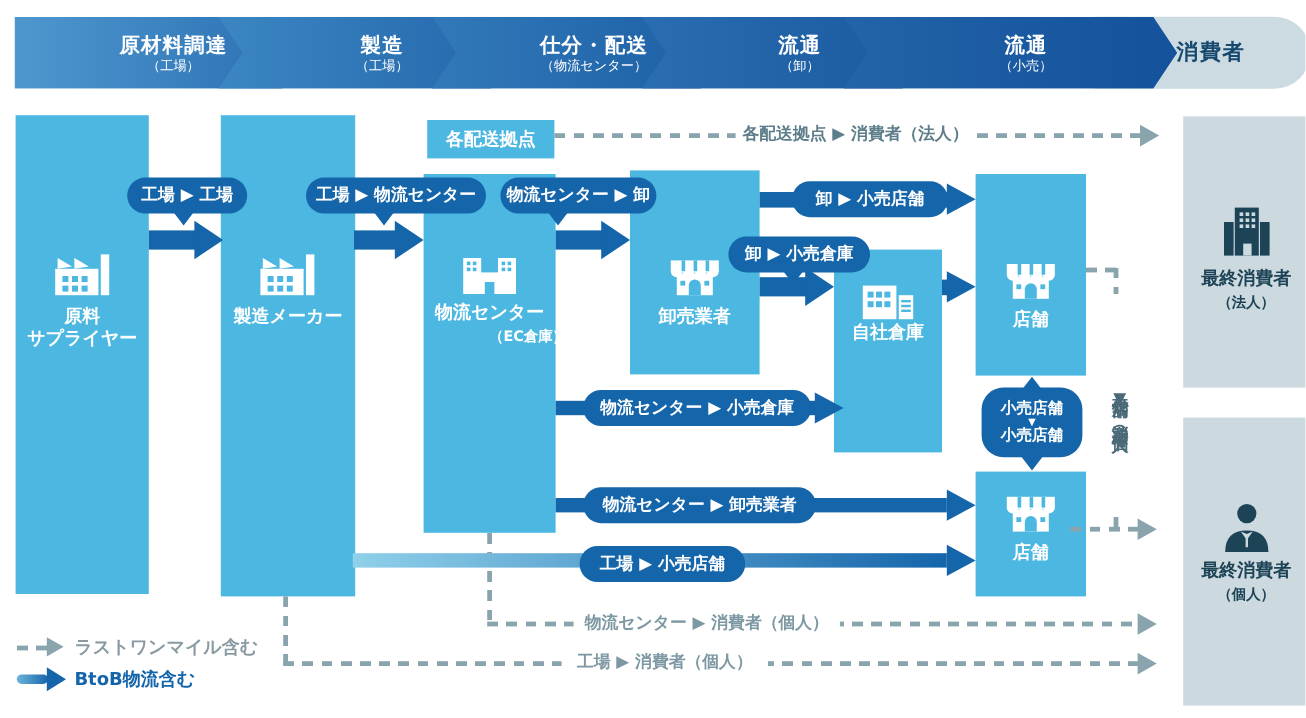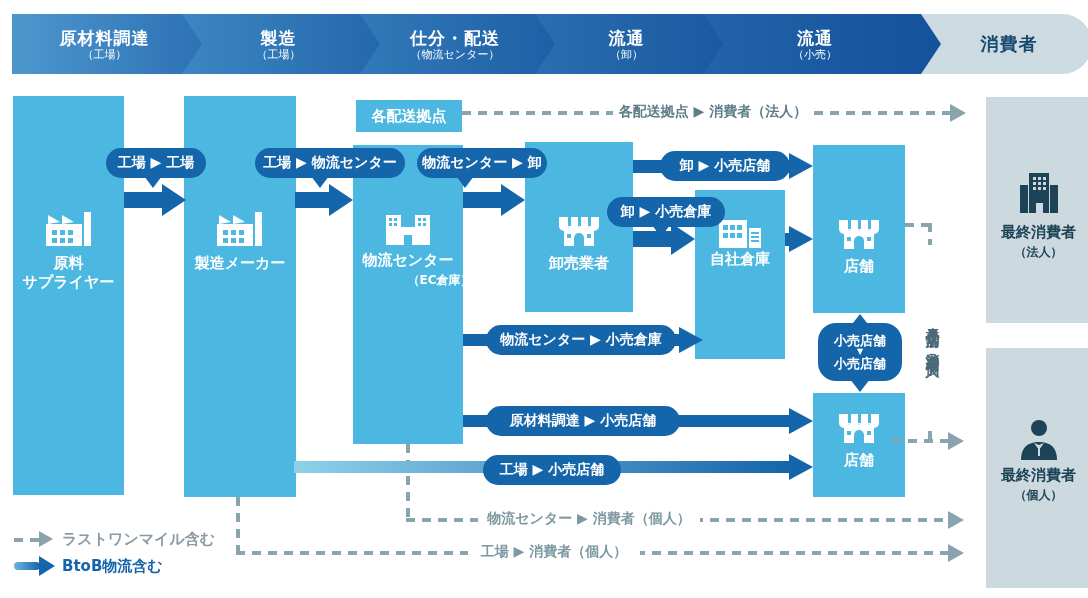--- a/index.html
+++ b/index.html
@@ -1,20 +1,20 @@
 <!DOCTYPE html>
 <html><head>
 <meta charset="utf-8">
 <style>
   html,body{margin:0;padding:0;background:#fff;}
   #stage{position:relative;width:1088px;height:598px;background:#fff;overflow:hidden;
          font-family:"DejaVu Sans","Liberation Sans",sans-serif;}
   
   .seg{position:absolute;top:14px;height:60px;display:flex;flex-direction:column;
-       align-items:center;justify-content:center;z-index:3;color:#fff;}
+       align-items:center;justify-content:center;z-index:3;color:#fff;padding-left:40px;}
   .seg-mid{clip-path:polygon(0 0,calc(100% - 20px) 0,100% 50%,calc(100% - 20px) 100%,0 100%,20px 50%);}
   .seg-first{clip-path:polygon(0 0,calc(100% - 20px) 0,100% 50%,calc(100% - 20px) 100%,0 100%);}
   .seg-label{font-size:17px;font-weight:bold;letter-spacing:1px;line-height:20px;}
   .seg-sub{font-size:11px;line-height:13px;}
   .seg-gray{position:absolute;top:14px;height:60px;background:#ccdbe2;border-radius:0 30px 30px 0;
             z-index:2;display:flex;align-items:center;justify-content:center;}
   .seg-gray .seg-label{color:#17496e;font-size:18px;}
   .notch-mask{position:absolute;top:14px;width:22px;height:60px;background:#fff;z-index:2;
               clip-path:polygon(0 0,100% 50%,0 100%);}
   
@@ -162,21 +162,21 @@
           <rect x="22" y="3" width="3" height="9" fill="#4cb8e2"></rect>
           <rect x="32" y="3" width="3" height="9" fill="#4cb8e2"></rect>
           <path d="M18 32 v-8 a5 5 0 0 1 10 0 v8 z" fill="#4cb8e2"></path>
           <rect x="11" y="20" width="4" height="4" fill="#4cb8e2"></rect>
           <rect x="31" y="20" width="4" height="4" fill="#4cb8e2"></rect>
         </svg>
     </span>
     <div class="node-label" style="top:112px;">卸売業者</div>
   </div>
 
-  <div class="col" style="left:695px;top:190px;width:90px;height:169px;">
+  <div class="col" style="left:695px;top:208px;width:90px;height:169px;">
     <span class="node-icon" style="top:26px;">
       <svg width="46" height="36" viewBox="0 0 46 36">
           <rect x="2" y="4" width="28" height="28" fill="#fff"></rect>
           <rect x="32" y="12" width="12" height="20" fill="#fff"></rect>
           <rect x="6" y="9" width="5" height="5" fill="#4cb8e2"></rect>
           <rect x="13" y="9" width="5" height="5" fill="#4cb8e2"></rect>
           <rect x="20" y="9" width="5" height="5" fill="#4cb8e2"></rect>
           <rect x="6" y="17" width="5" height="5" fill="#4cb8e2"></rect>
           <rect x="13" y="17" width="5" height="5" fill="#4cb8e2"></rect>
           <rect x="20" y="17" width="5" height="5" fill="#4cb8e2"></rect>
@@ -313,21 +313,21 @@
   <div class="ptr" style="left:652px;top:225px;"></div>
 
   <div class="pill" style="left:486px;top:325px;width:190px;">物流センター ▶ 小売倉庫</div>
 
   <div class="pill2" style="left:818px;top:323px;width:84px;height:58px;">
     <div>小売店舗</div>
     <div class="tri">▼</div>
     <div>小売店舗</div>
   </div>
 
-  <div class="pill" style="left:486px;top:406px;width:194px;">原材料調達 ▶ 小売店舗</div>
+  <div class="pill" style="left:486px;top:406px;width:194px;">物流センター ▶ 卸売業者</div>
 
   <div class="pill" style="left:483px;top:455px;width:138px;">工場 ▶ 小売店舗</div>
 
   <div class="dash-h" style="left:462px;top:111px;width:490px;"></div>
   <div class="dash-head" style="left:950px;top:104px;"></div>
   <div class="dash-label" style="left:613px;top:101px;width:200px;height:22px;">各配送拠点 ▶ 消費者（法人）</div>
 
   <div class="dash-h" style="left:905px;top:223px;width:28px;"></div>
   <div class="dash-v" style="left:928px;top:223px;height:220px;"></div>
   <div class="vtext" style="left:918px;top:245px;width:24px;height:184px;">小売店舗▼消費者（個人）</div>

